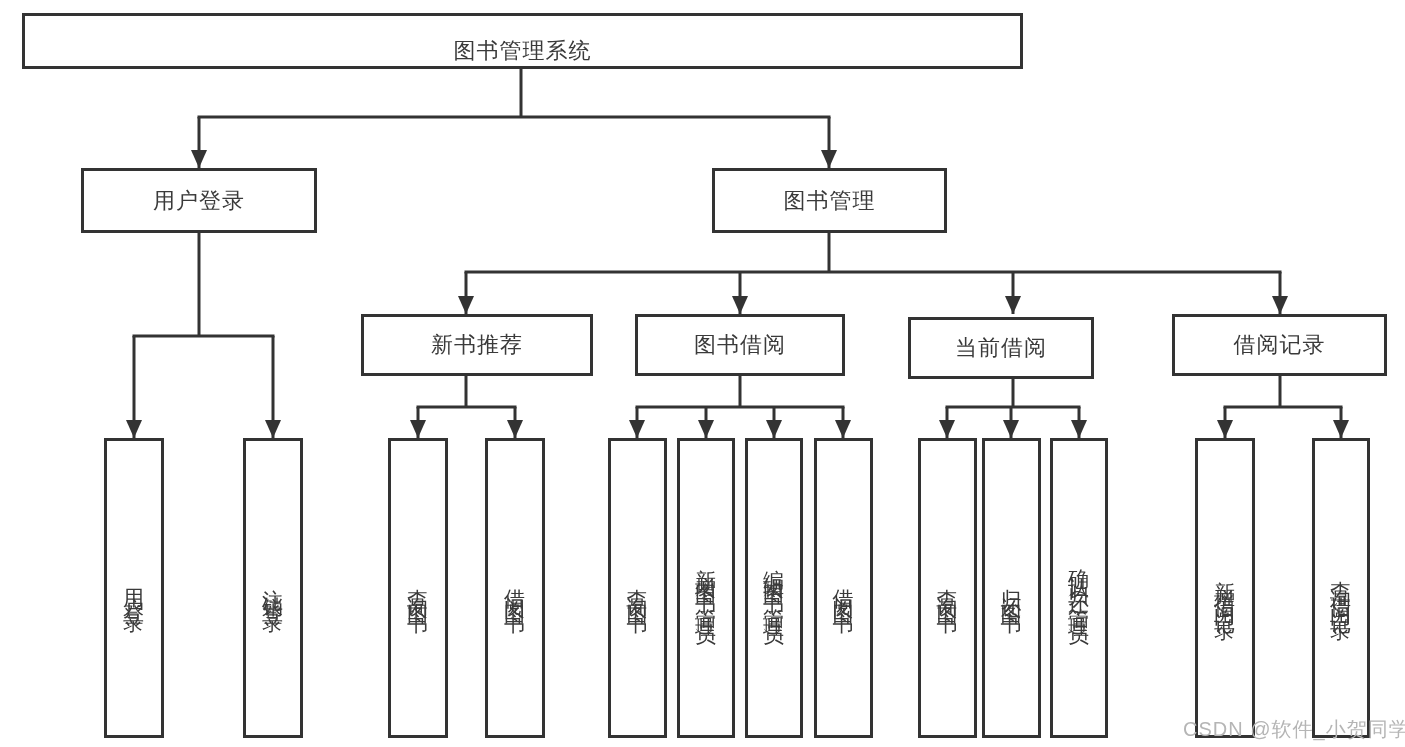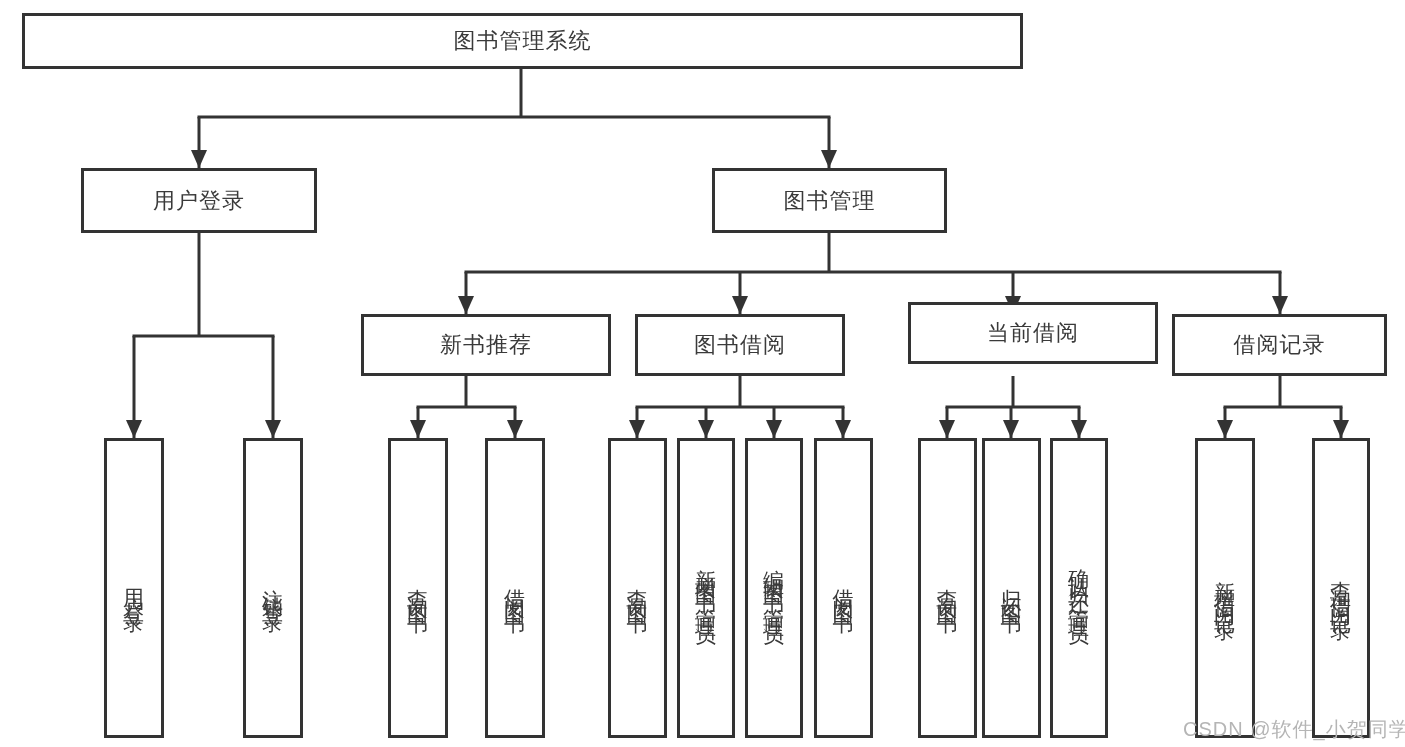--- a/index.html
+++ b/index.html
@@ -104,38 +104,38 @@
       <path d="M1011,407 V438" marker-end="url(#arrow)"></path>
       <path d="M1079,407 V438" marker-end="url(#arrow)"></path>
 
       <path d="M1280,376 V407"></path>
       <path d="M1225,407 H1341" stroke-linecap="square"></path>
       <path d="M1225,407 V438" marker-end="url(#arrow)"></path>
       <path d="M1341,407 V438" marker-end="url(#arrow)"></path>
     </g>
   </svg>
 
-  <div class="box" style="left:22px; top:13px; width:1001px; height:56px;">
+  <div class="box" style="left:22px; top:13px; width:1001px; height:56px;align-items:flex-end;">
     <span>图书管理系统</span>
   </div>
 
   <div class="box" style="left:81px; top:168px; width:236px; height:65px;">
     <span>用户登录</span>
   </div>
   <div class="box" style="left:712px; top:168px; width:235px; height:65px;text-align:right;">
     <span>图书管理</span>
   </div>
 
-  <div class="box" style="left:361px; top:314px; width:250px; height:62px;text-align:right;">
+  <div class="box" style="left:361px; top:314px; width:232px; height:62px;text-align:right;">
     <span>新书推荐</span>
   </div>
   <div class="box" style="left:635px; top:314px; width:210px; height:62px;">
     <span>图书借阅</span>
   </div>
-  <div class="box" style="left:908px; top:302px; width:250px; height:62px;">
+  <div class="box" style="left:908px; top:317px; width:186px; height:62px;">
     <span>当前借阅</span>
   </div>
   <div class="box" style="left:1172px; top:314px; width:215px; height:62px;">
     <span>借阅记录</span>
   </div>
 
   <div class="box leaf" style="left:104px; top:438px; width:60px; height:300px;">
     <span class="vtext">用户登录</span>
   </div>
   <div class="box leaf" style="left:243px; top:438px; width:60px; height:300px;">

